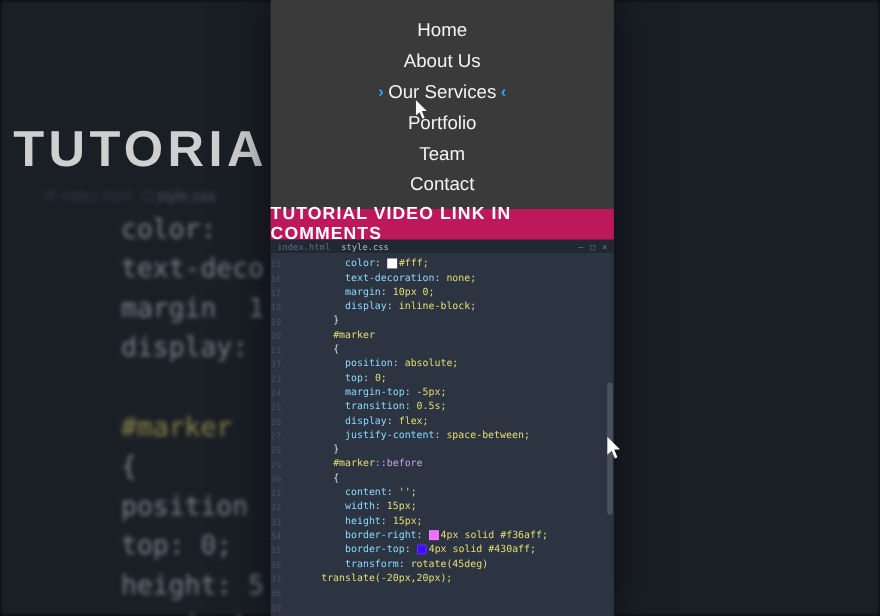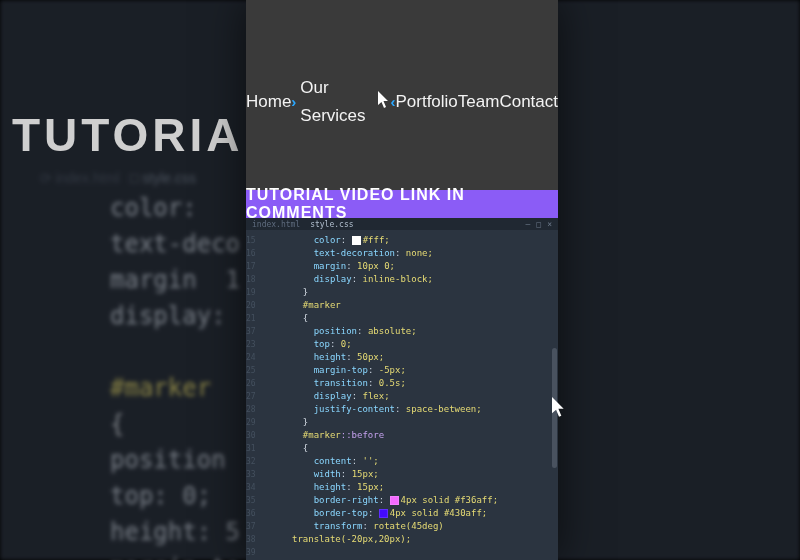--- a/index.html
+++ b/index.html
@@ -10,27 +10,27 @@
 .bg-line{white-space:pre}
 .bg-prop{color:#c6d0de}
 .bg-sel{color:#e6db74}
 .bg-punc{color:#cfd5de}
 .bg-title{position:absolute;top:108px;left:12px;font-family:Arial;font-weight:900;font-size:46px;letter-spacing:4px;color:#cfcfcf;white-space:nowrap}
 .bg-tab{position:absolute;top:160px;left:130px;color:#7a8698;font-size:14px;font-family:Arial}
 .bg-tab2{position:absolute;top:160px;left:40px;color:#525c6d;font-size:14px;font-family:Arial}
 
 
 .col{position:absolute;left:246px;top:0;width:312px;height:560px;box-shadow:0 0 40px rgba(0,0,0,.6)}
-.nav-area{width:100%;height:190px;background:#3a3a3a;display:flex;flex-direction:row;align-items:center;justify-content:flex-start;padding-top:14px;box-sizing:border-box}
+.nav-area{width:100%;height:190px;background:#3a3a3a;display:flex;flex-direction:column;align-items:center;justify-content:flex-start;padding-top:14px;box-sizing:border-box}
 .nav-item{color:#f3f3f3;font-size:17px;line-height:28px;font-family:'Segoe UI',Arial,sans-serif;display:flex;align-items:center;gap:4px;cursor:pointer}
 .chev{color:#2aa8ff;font-size:15px;font-weight:bold}
 .cursor-arrow{position:absolute;left:378px;top:91px;width:12px;height:18px;pointer-events:none}
 .cursor-arrow svg{display:block}
 
-.banner{width:100%;height:28px;background:#8b5cf6;color:#fff;font-family:'Arial Narrow',Arial,sans-serif;font-weight:800;font-size:16px;letter-spacing:1px;display:flex;align-items:center;justify-content:center}
+.banner{width:100%;height:28px;background:#be185d;color:#fff;font-family:'Arial Narrow',Arial,sans-serif;font-weight:800;font-size:16px;letter-spacing:1px;display:flex;align-items:center;justify-content:center}
 
 .editor{width:100%;height:442px;background:#2b3440;position:relative;font-family:Menlo,Consolas,monospace;font-size:9px;line-height:13px}
 .tabbar{height:12px;background:#202832;display:flex;align-items:center;font-size:8px;color:#7b8799;padding:0 6px;gap:10px}
 .tabbar .t{color:#b0becd}
 .tabbar .t.dim{color:#5e6b7e}
 .winbtns{margin-left:auto;display:flex;gap:6px;color:#6b7889}
 .code-area{position:absolute;top:12px;left:0;right:0;bottom:0;padding:4px 6px 0 46px;box-sizing:border-box;color:#c8d1dd}
 .ln{position:absolute;left:0;top:12px;bottom:0;width:24px;text-align:left;color:#44505e;font-size:8px;line-height:13px;padding:4px 4px 0 0;box-sizing:border-box}
 .c-prop{color:#8ad7ff}
 .c-val{color:#e6db74}
@@ -62,20 +62,21 @@
   <div class="bg-line"><span class="bg-prop">top: 0;</span></div>
   <div class="bg-line"><span class="bg-prop">height: 5</span></div>
   <div class="bg-line"><span class="bg-prop">margin-to</span></div>
 
 </div>
 <div class="bg-title">TUTORIAL                        MMENTS</div>
 
 <div class="col">
   <div class="nav-area" id="nav-area">
         <div class="nav-item">Home</div>
+        <div class="nav-item">About Us</div>
         <div class="nav-item">
           <span class="chev">›</span>
           <span>Our Services</span>
           <span class="chev">‹</span>
         </div>
         <div class="nav-item">Portfolio</div>
         <div class="nav-item">Team</div>
         <div class="nav-item">Contact</div>
       </div>
   <div class="banner">TUTORIAL VIDEO LINK IN COMMENTS</div>
@@ -121,21 +122,20 @@
     <div class="code-area" id="code-area">
           <div>&nbsp;&nbsp;&nbsp;&nbsp;<span class="c-prop">color</span><span class="c-punc">: </span><span class="swatch" style="background:#ffffff"></span><span class="c-val">#fff;</span></div>
           <div>&nbsp;&nbsp;&nbsp;&nbsp;<span class="c-prop">text-decoration</span><span class="c-punc">: </span><span class="c-val">none;</span></div>
           <div>&nbsp;&nbsp;&nbsp;&nbsp;<span class="c-prop">margin</span><span class="c-punc">: </span><span class="c-val">10px 0;</span></div>
           <div>&nbsp;&nbsp;&nbsp;&nbsp;<span class="c-prop">display</span><span class="c-punc">: </span><span class="c-val">inline-block;</span></div>
           <div>&nbsp;&nbsp;<span class="brace">}</span></div>
           <div>&nbsp;&nbsp;<span class="c-sel">#marker</span></div>
           <div>&nbsp;&nbsp;<span class="brace">{</span></div>
           <div>&nbsp;&nbsp;&nbsp;&nbsp;<span class="c-prop">position</span><span class="c-punc">: </span><span class="c-val">absolute;</span></div>
           <div>&nbsp;&nbsp;&nbsp;&nbsp;<span class="c-prop">top</span><span class="c-punc">: </span><span class="c-val">0;</span></div>
-          <div>&nbsp;&nbsp;&nbsp;&nbsp;<span class="c-prop">height</span><span class="c-punc">: </span><span class="c-val">50px;</span></div>
           <div>&nbsp;&nbsp;&nbsp;&nbsp;<span class="c-prop">margin-top</span><span class="c-punc">: </span><span class="c-val">-5px;</span></div>
           <div>&nbsp;&nbsp;&nbsp;&nbsp;<span class="c-prop">transition</span><span class="c-punc">: </span><span class="c-val">0.5s;</span></div>
           <div>&nbsp;&nbsp;&nbsp;&nbsp;<span class="c-prop">display</span><span class="c-punc">: </span><span class="c-val">flex;</span></div>
           <div>&nbsp;&nbsp;&nbsp;&nbsp;<span class="c-prop">justify-content</span><span class="c-punc">: </span><span class="c-val">space-between;</span></div>
           <div>&nbsp;&nbsp;<span class="brace">}</span></div>
           <div>&nbsp;&nbsp;<span class="c-sel">#marker</span><span class="c-pseudo">::before</span></div>
           <div>&nbsp;&nbsp;<span class="brace">{</span></div>
           <div>&nbsp;&nbsp;&nbsp;&nbsp;<span class="c-prop">content</span><span class="c-punc">: </span><span class="c-val">'';</span></div>
           <div>&nbsp;&nbsp;&nbsp;&nbsp;<span class="c-prop">width</span><span class="c-punc">: </span><span class="c-val">15px;</span></div>
           <div>&nbsp;&nbsp;&nbsp;&nbsp;<span class="c-prop">height</span><span class="c-punc">: </span><span class="c-val">15px;</span></div>

